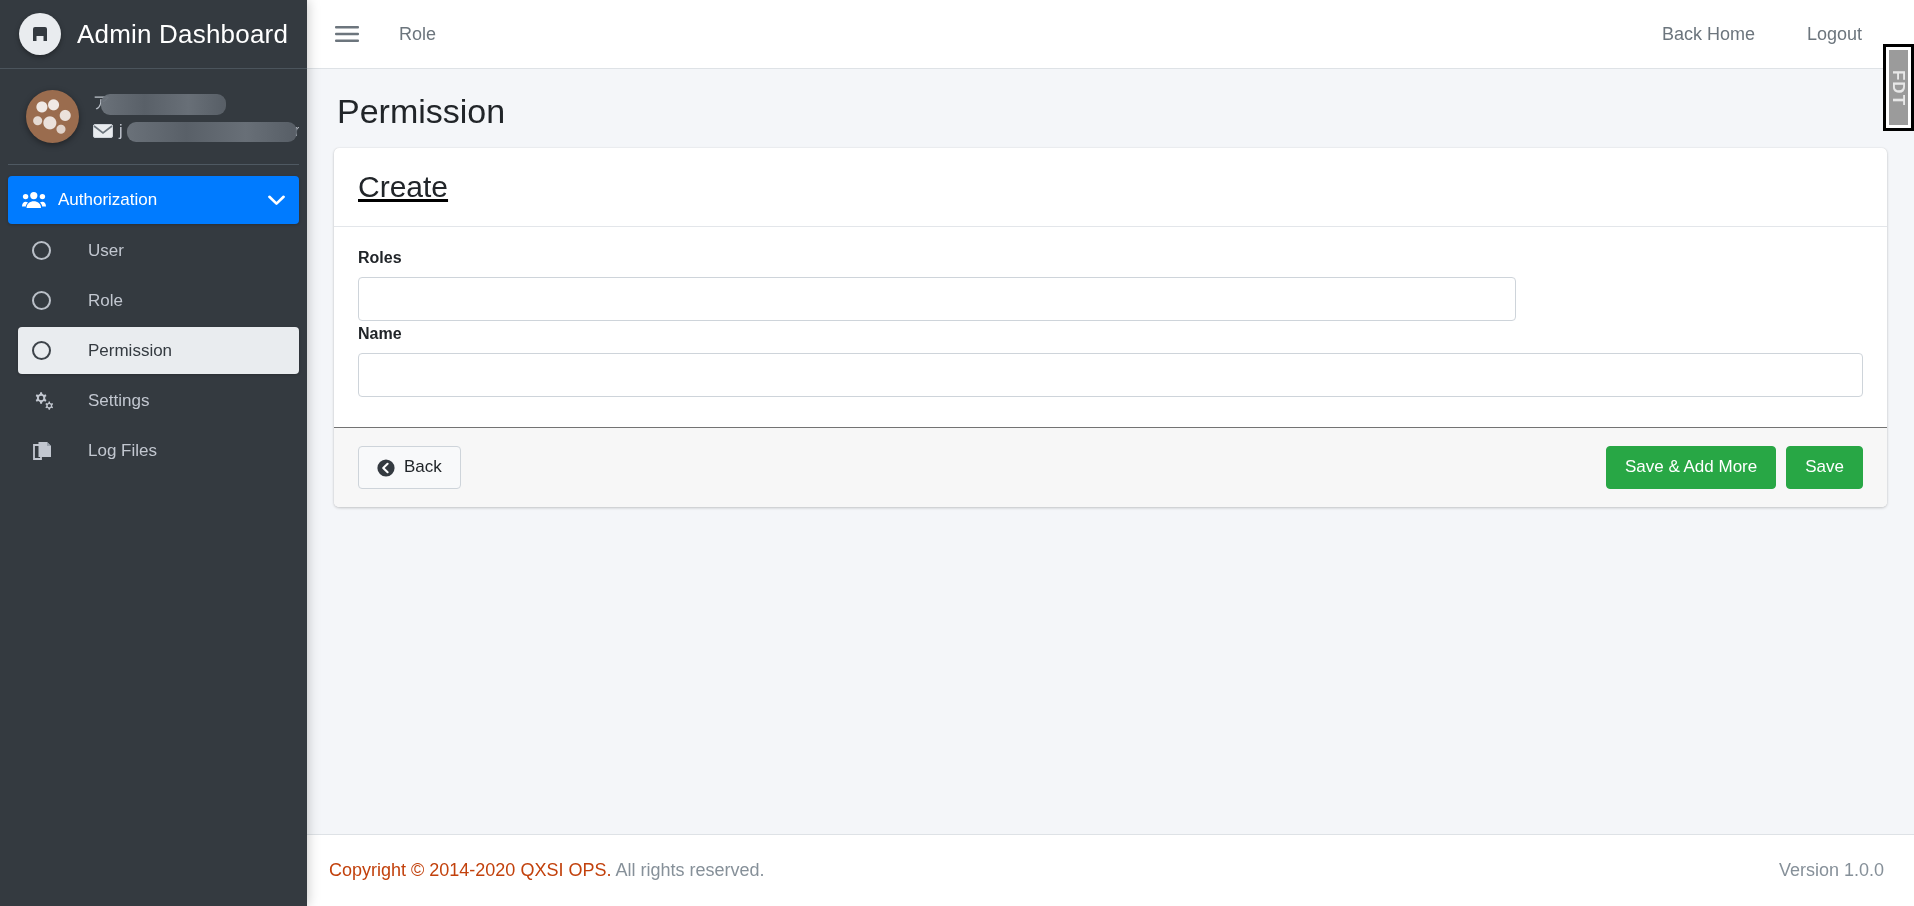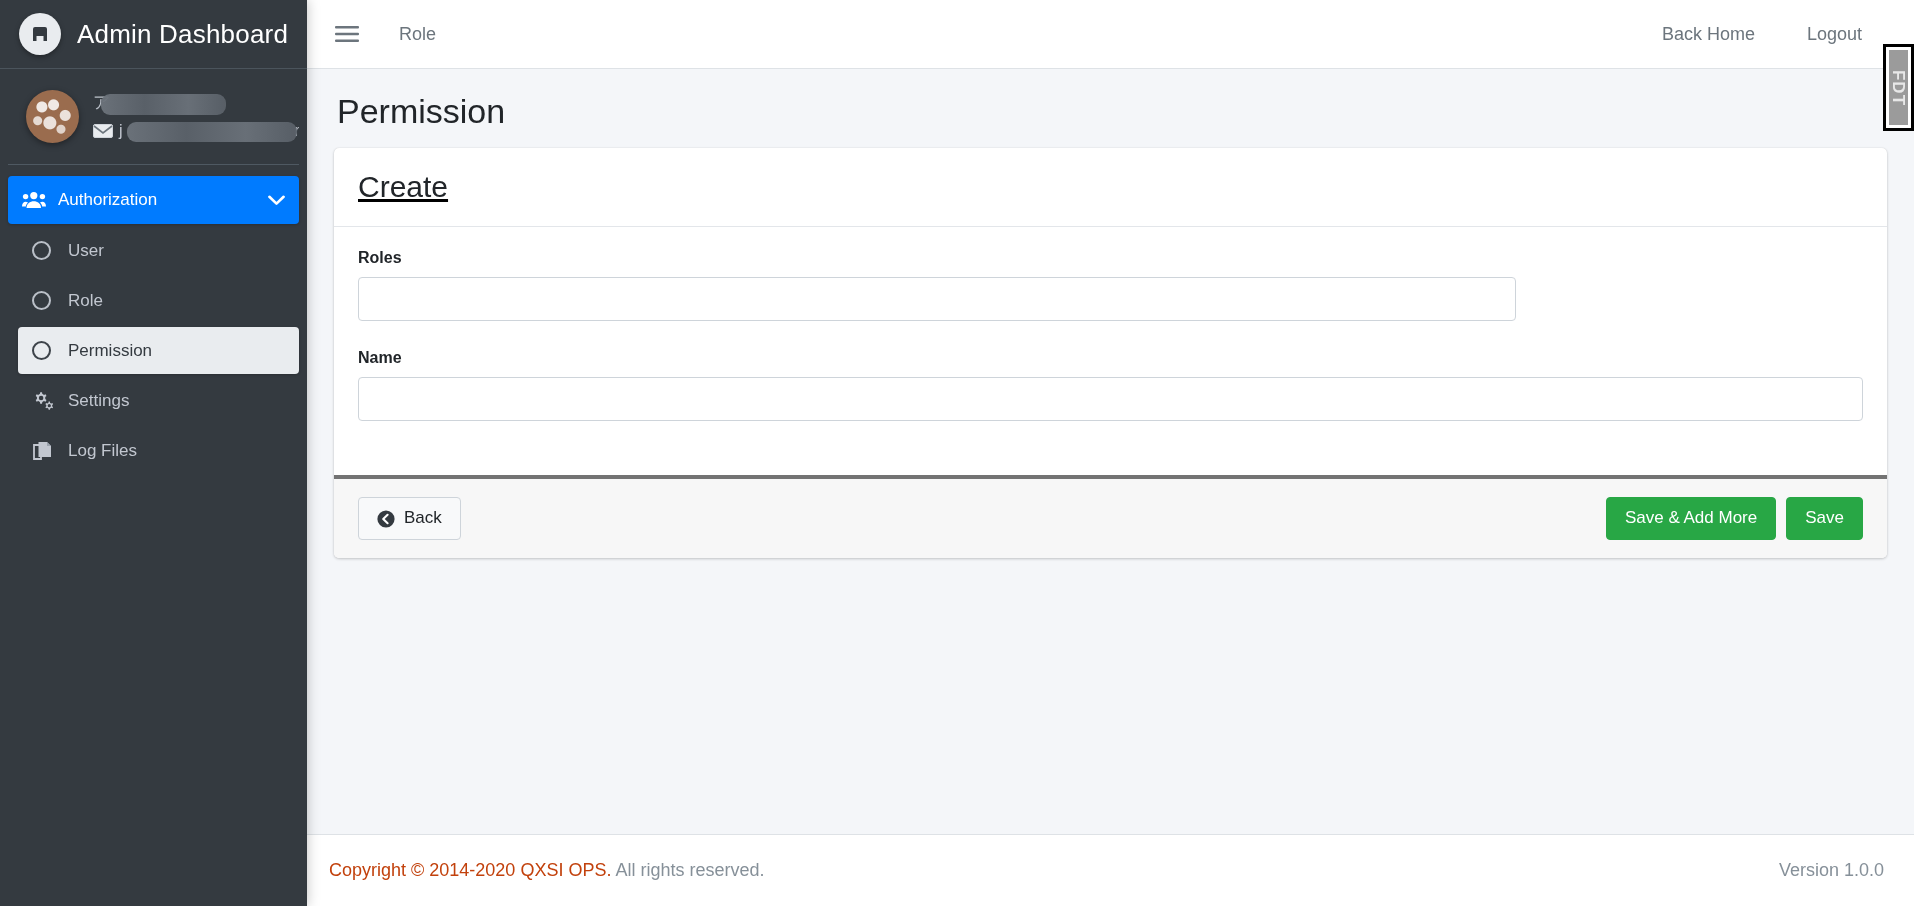--- a/index.html
+++ b/index.html
@@ -137,21 +137,21 @@
     width: 30px;
     display: flex;
     align-items: center;
     justify-content: flex-start;
     flex-shrink: 0;
   }
   .nav-label { margin-left: 6px; white-space: nowrap; }
   .nav-chevron { margin-left: auto; display: flex; align-items: center; }
 
   .nav-sub { padding-left: 10px; }
-  .nav-sub .nav-item { height: 47px; }
+  .nav-sub .nav-item { height: 47px; gap: 20px; }
   .radio-ring {
     width: 19px; height: 19px;
     border: 2px solid currentColor;
     border-radius: 50%;
     display: inline-block;
     opacity: .95;
   }
 
   
   .content-wrapper {
@@ -208,21 +208,21 @@
     border-bottom: 1px solid #e3e6ea;
     text-decoration: underline;
   }
   .card-title {
     font-size: 30px;
     font-weight: 300;
     color: #212529;
   }
   .card-body { padding: 22px 24px 26px 24px; }
 
-  .form-group { margin-bottom: 28px; }
+  .form-group { margin-bottom: 4px; }
   .form-label {
     display: block;
     font-size: 16px;
     font-weight: bold;
     color: #212529;
     margin-bottom: 10px;
   }
   .form-control {
     display: block;
     width: 100%;
@@ -234,21 +234,21 @@
     font-size: 16px;
     color: #495057;
     font-family: "Liberation Sans", sans-serif;
     outline: none;
   }
   .form-control::placeholder { color: #adb5bd; }
   .form-group.roles .form-control { width: 1158px; }
 
   .card-footer {
     background: #f7f7f7;
-    border-top: 4px solid #737373;
+    border-top: 1px solid #737373;
     border-radius: 0 0 5px 5px;
     padding: 18px 24px;
     display: flex;
     align-items: center;
   }
   .btn {
     font-family: "Liberation Sans", sans-serif;
     font-size: 17px;
     border-radius: 4px;
     padding: 11px 18px;

